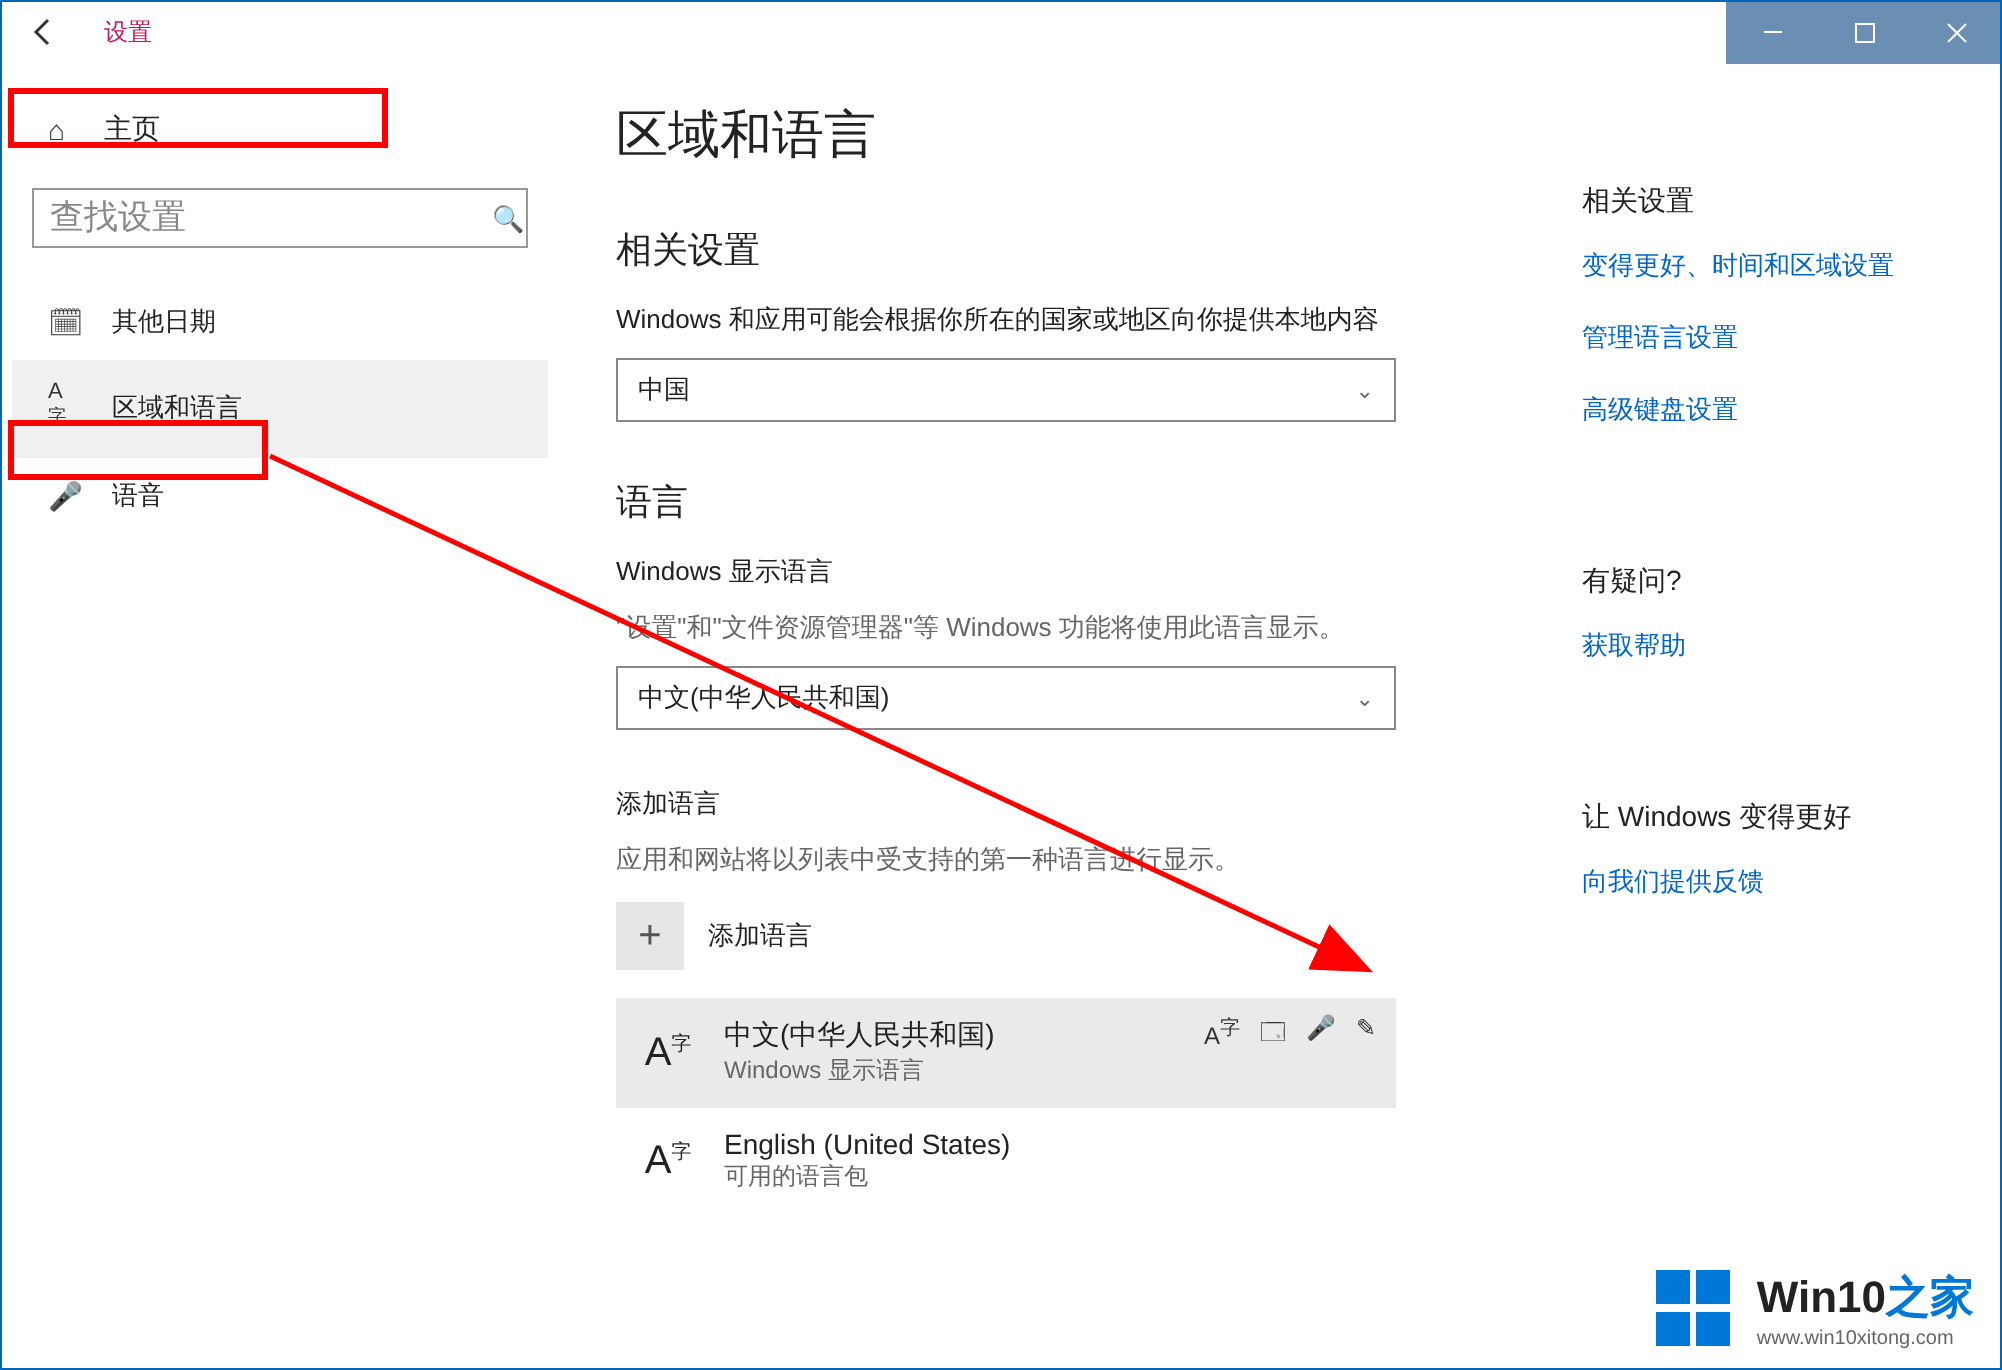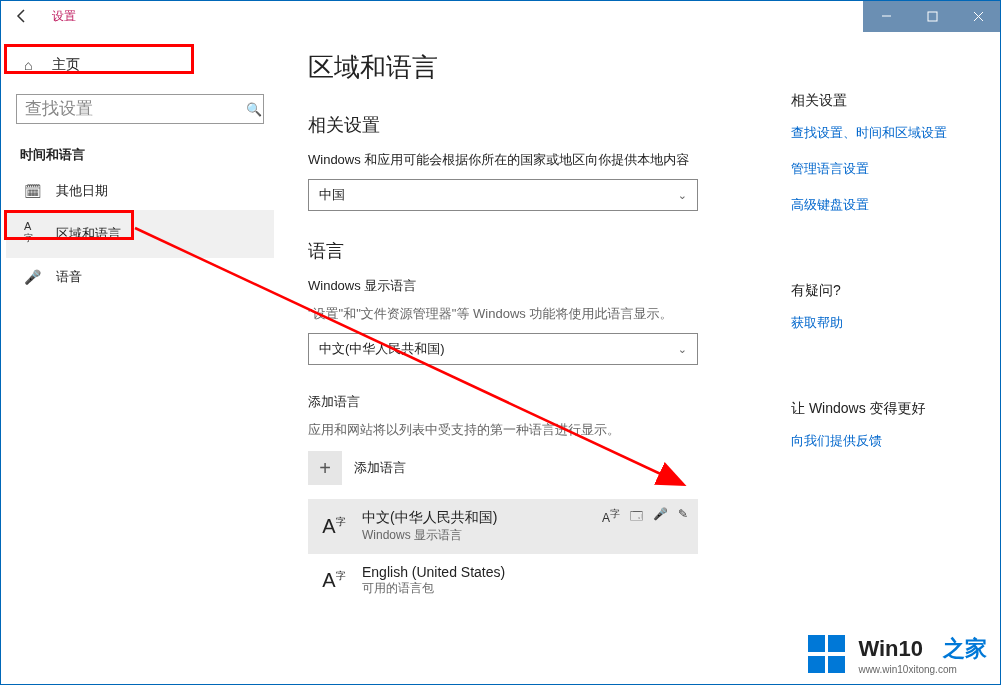--- a/index.html
+++ b/index.html
@@ -193,21 +193,21 @@
   
   .watermark {
     position: absolute;
     right: 14px; bottom: 10px;
     display: flex; align-items:center; gap: 10px;
     color: #444;
   }
   .wm-logo { display:flex; flex-wrap: wrap; width: 40px; height:40px; gap:3px; }
   .wm-sq { width: 17px; height: 17px; background:#0078d7; }
   .wm-text .big { font-size: 22px; font-weight:600; color:#222; }
-  .wm-text .big span.zh { color:#0078d7;margin-left:20px; }
+  .wm-text .big span.zh { color:#0078d7; }
   .wm-text .url { font-size: 10px; color:#666; }
   .frame {
     position: absolute; inset: 0;
     border: 1px solid #0067b8;
     pointer-events: none;
   }
 </style>
 </head>
 <body>
 
@@ -244,21 +244,20 @@
 
   <div class="sidebar">
     <div class="home-item">
       <span class="nav-icon">⌂</span>
       <span>主页</span>
     </div>
     <div class="search-box">
       <input type="text" placeholder="查找设置" style="">
       <span class="search-icon">🔍</span>
     </div>
-    <div class="section-label">时间和语言</div>
 
     <div class="nav-item">
       <span class="nav-icon">🗓</span>
       <span>其他日期</span>
     </div>
     <div class="nav-item active">
       <span class="nav-icon" style="font-size:11px;">A<sup>字</sup></span>
       <span>区域和语言</span>
     </div>
     <div class="nav-item">
@@ -311,21 +310,21 @@
       <div class="lang-glyph">A<sup>字</sup></div>
       <div class="lang-text">
         <div class="name">English (United States)</div>
         <div class="sub">可用的语言包</div>
       </div>
     </div>
   </div>
 
   <div class="rightpane">
     <div class="rp-head">相关设置</div>
-    <a class="rp-link">查找设置、时间和区域设置</a>
+    <a class="rp-link">变得更好、时间和区域设置</a>
     <a class="rp-link">管理语言设置</a>
     <a class="rp-link">高级键盘设置</a>
     <div class="rp-gap"></div>
     <div class="rp-head">有疑问?</div>
     <a class="rp-link">获取帮助</a>
     <div class="rp-gap"></div>
     <div class="rp-head">让 Windows 变得更好</div>
     <a class="rp-link">向我们提供反馈</a>
   </div>
 </div>

